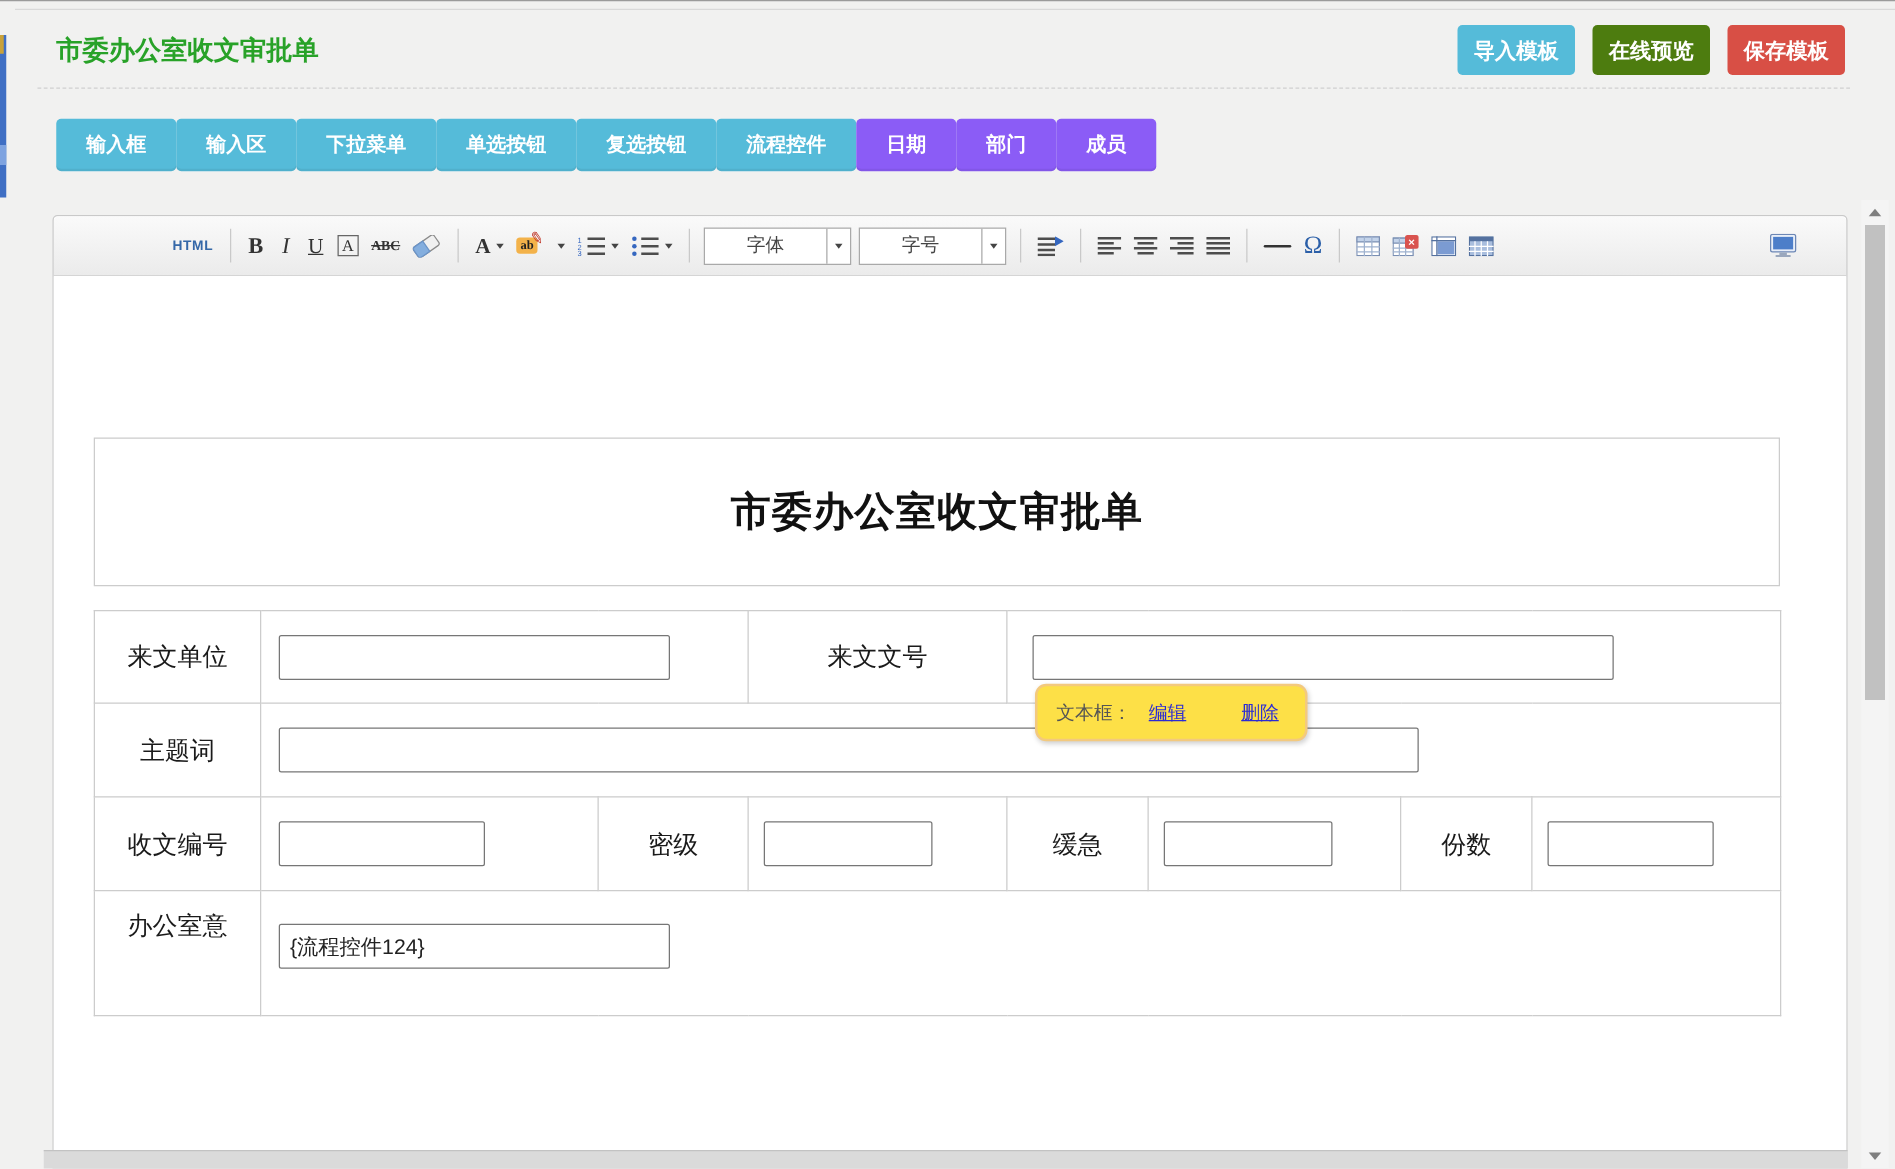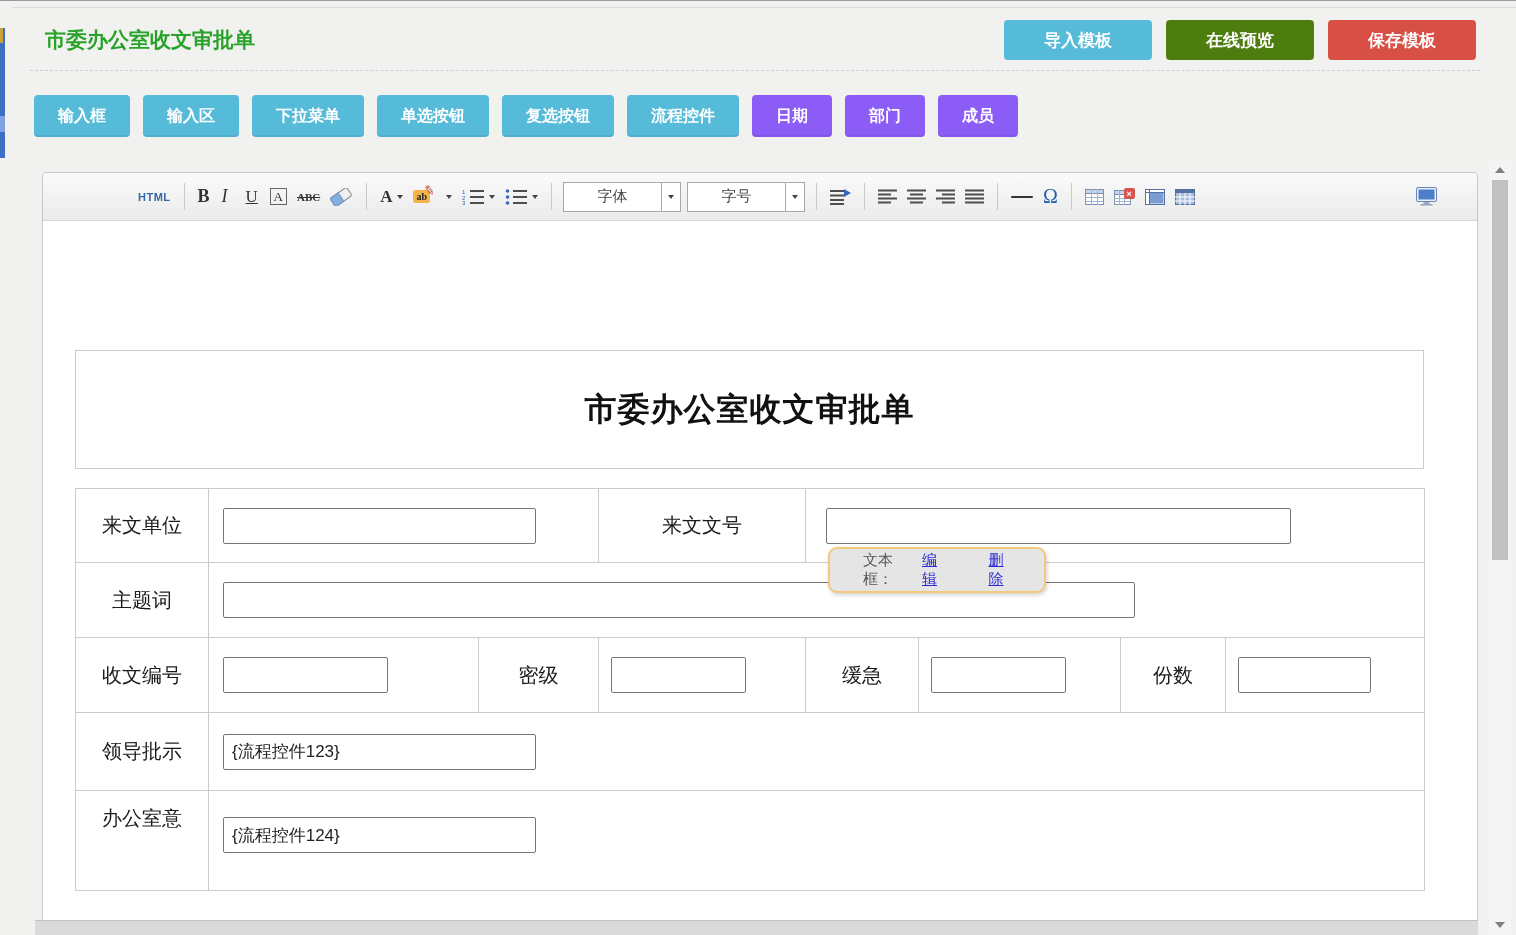--- a/index.html
+++ b/index.html
@@ -13,42 +13,42 @@
 
   .left-strip { position:absolute; left:0; top:28px; width:5px; height:130px; background:#3f6fc4; }
   .left-strip .yellow { position:absolute; top:0; left:0; width:3px; height:15px; background:#c9a23a; }
   .left-strip .lite { position:absolute; top:88px; left:0; width:5px; height:16px; background:#7ea3e0; }
 
   
   .hdr { position:absolute; left:30px; top:2px; width:1450px; height:69px;
          border-bottom:1px dashed #cfcfcf; display:flex; align-items:center; padding-top:8px; }
   .hdr h1 { margin-left:15px; font-family:"Liberation Serif", serif; font-size:21px; font-weight:bold; color:#28a228; }
   .hdr .hbtns { margin-left:auto; display:flex; gap:14px; margin-right:4px; }
-  .hbtn { height:40px; padding:0 40px; border:none; border-radius:4px; color:#fff;
+  .hbtn { height:40px; padding:0 13px; border:none; border-radius:4px; color:#fff;
           font-family:"Liberation Serif", serif; font-size:17px; font-weight:bold; cursor:pointer; }
   .hbtn.import { background:#55bbd9; }
   .hbtn.preview { background:#4d7c0f; }
   .hbtn.save { background:#d84f45; }
 
   
-  .widgets { position:absolute; left:34px; top:95px; display:flex; gap:13px; }
+  .widgets { position:absolute; left:45px; top:95px; display:flex; }
   .wbtn { height:42px; padding:0 24px; border:none; border-radius:4px; color:#fff;
           font-family:"Liberation Serif", serif; font-size:16px; font-weight:bold; cursor:pointer;
           box-shadow:inset 0 -2px rgba(0,0,0,.06); }
   .wbtn.light { background:#55bbd9; }
   .wbtn.primary { background:#8b5cf6; }
 
   
   .editor { position:absolute; left:42px; top:172px; width:1436px; height:763px;
             background:#fff; border:1px solid #c9c9c9; border-radius:4px 4px 0 0; }
   .etoolbar { height:48px; border-bottom:1px solid #d5d5d5; border-radius:4px 4px 0 0;
               background:linear-gradient(#fafafa,#ebebeb);
               display:flex; align-items:center; padding:0 12px 0 90px; }
   .sep { width:1px; height:27px; background:#c9c9c9; margin:0 8px; flex:0 0 auto; }
-  .tbtn { min-width:24px; height:34px; padding:0 5px; display:flex; align-items:center; 
+  .tbtn { min-width:24px; height:34px; padding:0 5px; display:flex; align-items:center; justify-content:center;
           border-radius:3px; cursor:pointer; flex:0 0 auto; color:#333; }
   .t-html { font-size:11px; font-weight:bold; letter-spacing:.5px; color:#3568a8; }
   .t-serif { font-family:"Liberation Serif", serif; }
   .t-b { font-size:18px; font-weight:bold; }
   .t-i { font-size:18px; font-style:italic; }
   .t-u { font-size:17px; text-decoration:underline; }
   .t-box-a { font-size:13px; border:1px solid #666; padding:0 3px; line-height:15px; }
   .t-abc { font-size:11px; font-weight:bold; text-decoration:line-through; }
   .t-fc { font-size:17px; font-weight:bold; }
   .caret { width:0; height:0; border-left:3.5px solid transparent; border-right:3.5px solid transparent;
@@ -78,23 +78,23 @@
   tr.r4 { height:75px;margin-top:28px; } tr.r5 { height:78px; } tr.r6 { height:100px; }
   tr.r6 td { vertical-align:top; padding-top:14px; }
   tr.r6 input { margin-top:12px; }
   input.f { height:36px; border:1px solid #767676; border-radius:2px; background:#fff;
             font-size:17px; color:#222; padding:0 8px; font-family:"Liberation Sans", sans-serif; }
   .w313 { width:313px; } .w465 { width:465px; margin-left:6px; } .w912 { width:912px; }
   .w165 { width:165px; } .w135 { width:135px; margin-left:-2px; } .w133 { width:133px; margin-left:-2px; }
 
   
   .wtooltip { position:absolute; left:785px; top:326px; width:218px; height:46px;
-              background:#e5e5e5; border:2px solid #f3c97e; border-radius:9px;
+              background:#fde047; border:2px solid #f3c97e; border-radius:9px;
               box-shadow:1px 2px 4px rgba(0,0,0,.18); display:flex; align-items:center;
-              padding:0 33px; font-family:"Liberation Serif", serif; font-size:15px; color:#555; z-index:5; }
+              padding:0 15px; font-family:"Liberation Serif", serif; font-size:15px; color:#555; z-index:5; }
   .wtooltip a { color:#2b2bd5; text-decoration:underline; cursor:pointer; }
   .wtooltip .lnk1 { margin-left:14px; }
   .wtooltip .lnk2 { margin-left:44px; }
 
   
   .hbar { position:absolute; left:35px; top:920px; width:1443px; height:15px;
           background:#dadada; border-top:1px solid #c2c2c2; }
   .vscroll { position:absolute; left:1489px; top:160px; width:22px; height:775px; background:#f4f4f4; }
   .vscroll .arrow { position:absolute; left:0; width:22px; height:16px; display:flex; align-items:center; justify-content:center; cursor:pointer; }
   .tri-up { width:0; height:0; border-left:5px solid transparent; border-right:5px solid transparent; border-bottom:6px solid #7f7f7f; }
@@ -360,26 +360,20 @@
           </td>
           <td class="lbl">缓急</td>
           <td class="inp-cell">
             <input class="f w135" type="text" value="" style="">
           </td>
           <td class="lbl">份数</td>
           <td class="inp-cell">
             <input class="f w133" type="text" value="" style="">
           </td>
         </tr>
-        <tr class="r5">
-          <td class="lbl">领导批示</td>
-          <td class="inp-cell" colspan="7">
-            <input class="f w313" type="text" value="{流程控件123}" style="">
-          </td>
-        </tr>
         <tr class="r6">
           <td class="lbl">办公室意</td>
           <td class="inp-cell" colspan="7">
             <input class="f w313" type="text" value="{流程控件124}" style="">
           </td>
         </tr>
       </tbody>
         </table>
 
       <div class="wtooltip">

